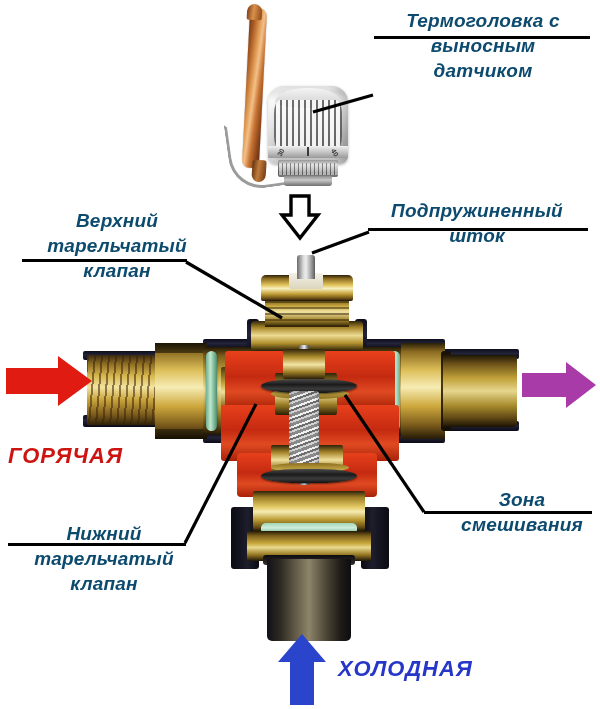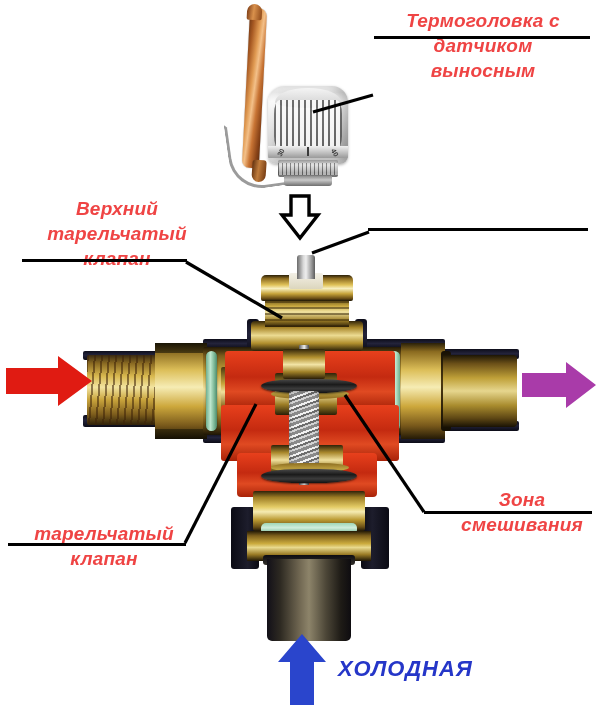--- a/index.html
+++ b/index.html
@@ -17,21 +17,21 @@
   }
 
   
   .callout {
     position: absolute;
     font-family: "Liberation Sans", sans-serif;
     font-weight: bold;
     font-style: italic;
     font-size: 19px;
     line-height: 25px;
-    color: #ef4444;
+    color: #0c4a6e;
     white-space: nowrap;
     letter-spacing: 0.2px;
   }
   .callout .ln { display: block; }
   .ctr { text-align: center; }
 
   
   .rule {
     position: absolute;
     background: #000;
@@ -461,43 +461,49 @@
 
     <path d="M 6,368 L 58,368 L 58,356 L 92,381 L 58,406 L 58,394 L 6,394 Z" fill="#E01B12"></path>
 
     <path d="M 522,373 L 566,373 L 566,362 L 596,385 L 566,408 L 566,397 L 522,397 Z" fill="#A93BA9"></path>
 
     <path d="M 290,705 L 290,662 L 278,662 L 302,634 L 326,662 L 314,662 L 314,705 Z" fill="#2A45CC"></path>
   </svg>
 
   <div class="callout ctr" style="left:376px; top:8px; width:214px;">
     <span class="ln">Термоголовка с</span>
+    <span class="ln">выносным</span>
     <span class="ln">датчиком</span>
-    <span class="ln">выносным</span>
   </div>
   <div class="rule" style="left:374px; top:36px; width:216px;"></div>
 
-  <div class="callout ctr" style="left:22px; top:196px; width:190px;">
+  <div class="callout ctr" style="left:22px; top:208px; width:190px;">
     <span class="ln">Верхний</span>
     <span class="ln">тарельчатый</span>
     <span class="ln">клапан</span>
   </div>
   <div class="rule" style="left:22px; top:259px; width:165px;"></div>
 
+  <div class="callout ctr" style="left:366px; top:198px; width:222px;">
+    <span class="ln">Подпружиненный</span>
+    <span class="ln">шток</span>
+  </div>
   <div class="rule" style="left:368px; top:228px; width:220px;"></div>
 
   <div class="callout ctr" style="left:8px; top:521px; width:192px;">
+    <span class="ln">Нижний</span>
     <span class="ln">тарельчатый</span>
     <span class="ln">клапан</span>
   </div>
   <div class="rule" style="left:8px; top:543px; width:178px;"></div>
 
   <div class="callout ctr" style="left:436px; top:487px; width:172px;">
     <span class="ln">Зона</span>
     <span class="ln">смешивания</span>
   </div>
   <div class="rule" style="left:424px; top:511px; width:168px;"></div>
 
+  <div class="flowlabel" style="left:8px; top:443px; color:#CC1511;">ГОРЯЧАЯ</div>
 
 
   <div class="flowlabel" style="left:338px; top:656px; color:#2536C8;">ХОЛОДНАЯ</div>
 
 </div>
 
 </body></html>

